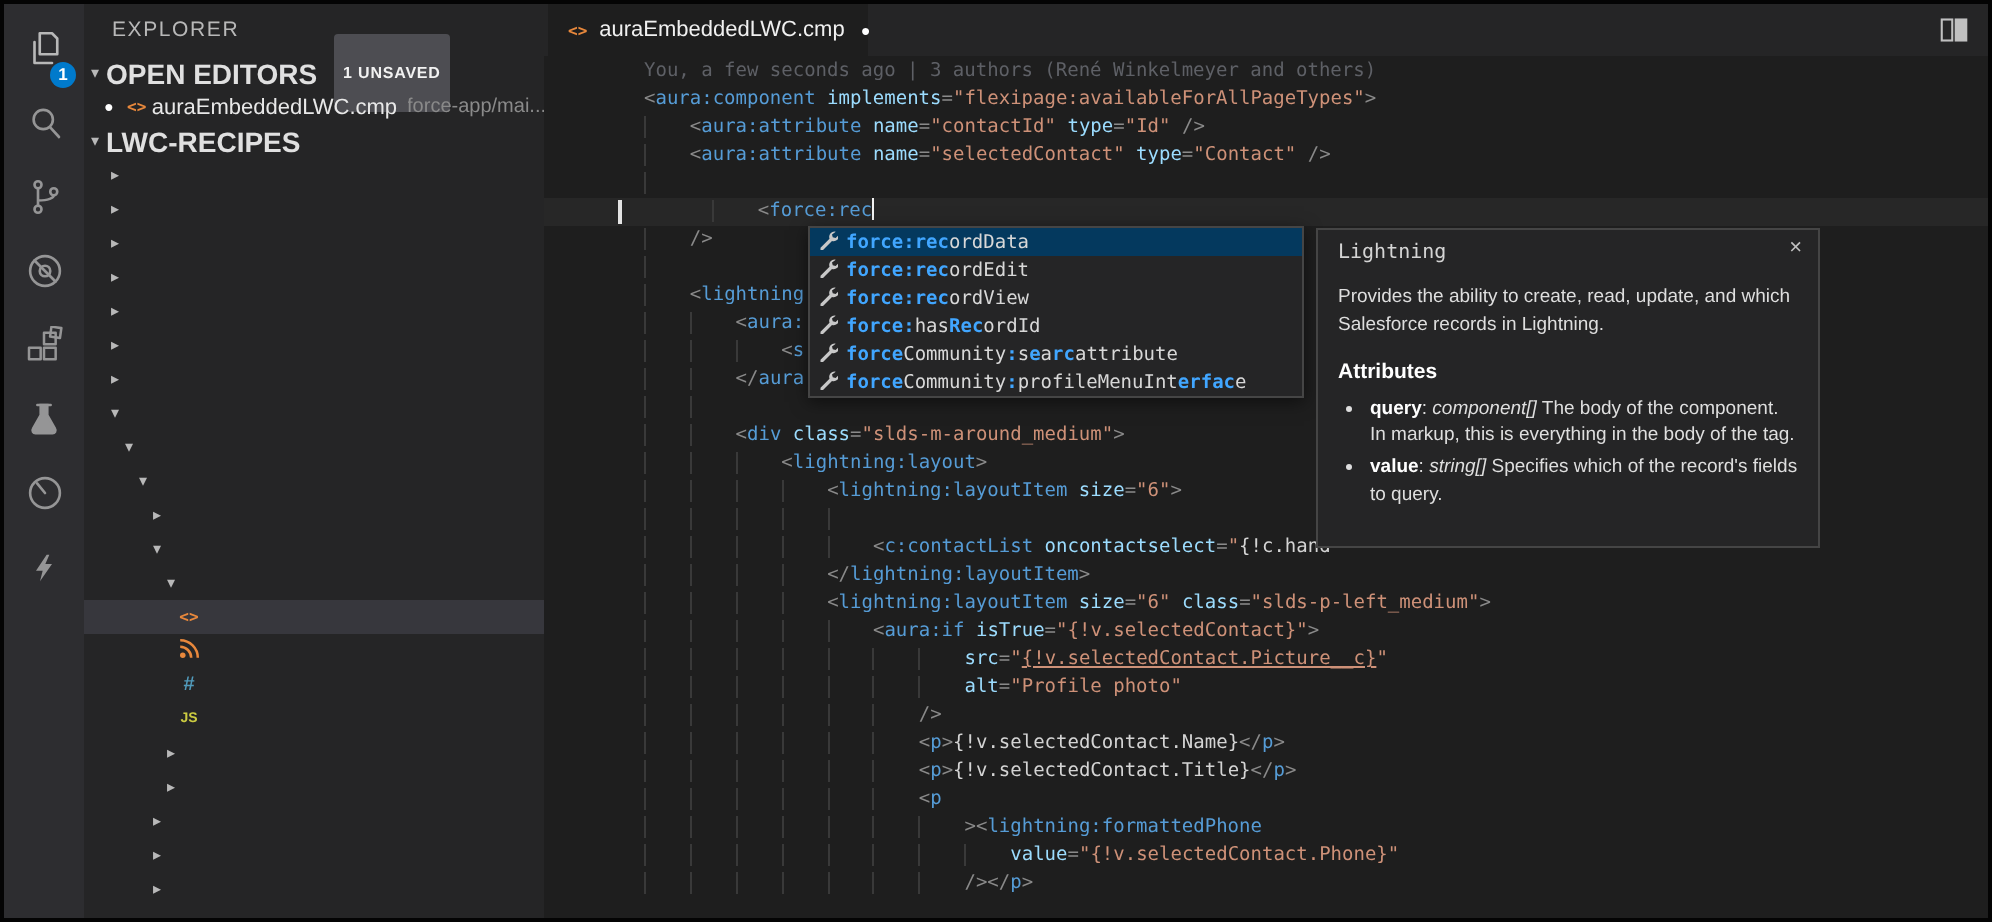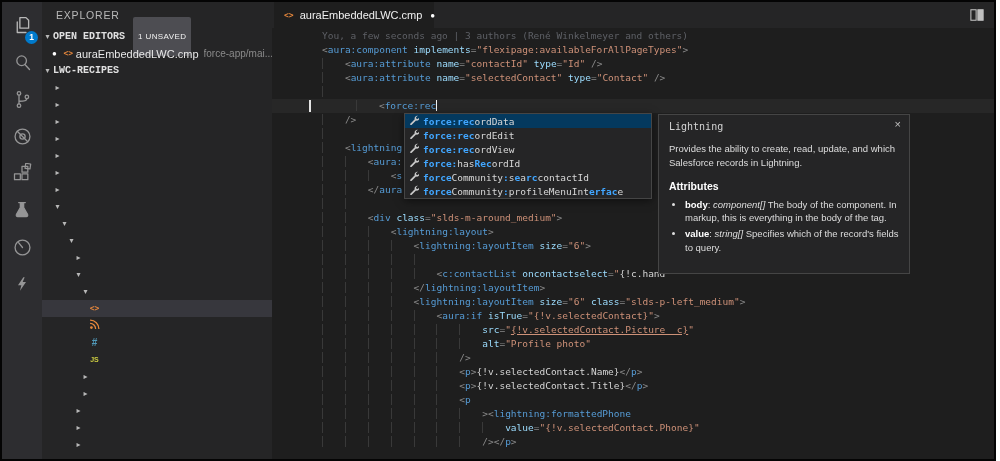--- a/index.html
+++ b/index.html
@@ -13,23 +13,23 @@
   .ab-item{position:absolute;left:0;width:40px;height:34px;display:flex;align-items:center;justify-content:center;cursor:pointer;}
   .ab-item svg{opacity:.75;}
   .ab-item.active svg{opacity:1;}
   .ab-badge{position:absolute;right:4px;bottom:0px;min-width:13px;height:13px;border-radius:50%;
     background:#007acc;color:#fff;font-size:8.5px;line-height:13px;text-align:center;font-weight:bold;}
 
   
   .sidebar{position:absolute;left:40px;top:0;width:230px;height:100%;background:#252526;color:#cccccc;}
   .sb-title{position:absolute;top:7px;left:14px;font-size:10.5px;letter-spacing:.8px;color:#b8b8b8;text-align:center;}
   .sb-row{position:absolute;left:0;width:100%;height:17px;display:flex;align-items:center;font-size:11px;cursor:pointer;}
-  .sb-section{font-weight:bold;color:#e0e0e0;font-size:10px;font-family:Liberation Mono, monospace;}
+  .sb-section{font-weight:bold;color:#e0e0e0;font-size:14px;}
   .sb-arrow{width:11px;text-align:center;font-size:8px;color:#b8b8b8;flex:0 0 11px;}
-  .unsaved-badge{margin-left:8px;background:#4d4d52;color:#f2f2f2;font-size:8px;font-weight:normal;
+  .unsaved-badge{margin-left:8px;background:#4d4d52;color:#f2f2f2;font-size:8px;font-weight:bold;
     padding:15px 5px;border-radius:2px;letter-spacing:.4px;}
   .oe-dot{color:#fff;font-size:8px;margin:0 4px 0 10px;}
   .oe-path{color:#8a8a8a;font-size:10px;margin-left:5px;white-space:nowrap;overflow:hidden;}
   .tree{position:absolute;top:77px;left:0;right:0;}
   .tree-row{position:relative;width:100%;height:17px;display:flex;align-items:center;
     font-size:11px;color:#d4d4d4;cursor:pointer;white-space:nowrap;}
   .tree-row.dim{color:#7e7e7e;}
   .tree-row.sel{background:#37373d;color:#ffffff;}
   .fi{width:15px;flex:0 0 15px;text-align:center;font-weight:bold;}
   .fi-cmp{color:#e8883c;font-size:8px;font-family:"DejaVu Sans Mono",monospace;}
@@ -323,31 +323,31 @@
               <path fill="#c8c8c8" d="M14.2 1.3a4.3 4.3 0 0 0-5 5.6L2 14.1V16h2l7.2-7.2a4.3 4.3 0 0 0 5.5-5l-2.6 2.6-2.3-.6-.6-2.3z"></path>
             </svg></span><span class="tk-m">force:rec</span><span class="tk-pl">ordEdit</span></div>
         <div class="sg-row"><span><svg width="10" height="10" viewBox="0 0 16 16">
               <path fill="#c8c8c8" d="M14.2 1.3a4.3 4.3 0 0 0-5 5.6L2 14.1V16h2l7.2-7.2a4.3 4.3 0 0 0 5.5-5l-2.6 2.6-2.3-.6-.6-2.3z"></path>
             </svg></span><span class="tk-m">force:rec</span><span class="tk-pl">ordView</span></div>
         <div class="sg-row"><span><svg width="10" height="10" viewBox="0 0 16 16">
               <path fill="#c8c8c8" d="M14.2 1.3a4.3 4.3 0 0 0-5 5.6L2 14.1V16h2l7.2-7.2a4.3 4.3 0 0 0 5.5-5l-2.6 2.6-2.3-.6-.6-2.3z"></path>
             </svg></span><span class="tk-m">force:</span><span class="tk-pl">has</span><span class="tk-m">Rec</span><span class="tk-pl">ordId</span></div>
         <div class="sg-row"><span><svg width="10" height="10" viewBox="0 0 16 16">
               <path fill="#c8c8c8" d="M14.2 1.3a4.3 4.3 0 0 0-5 5.6L2 14.1V16h2l7.2-7.2a4.3 4.3 0 0 0 5.5-5l-2.6 2.6-2.3-.6-.6-2.3z"></path>
-            </svg></span><span class="tk-m">force</span><span class="tk-pl">Community</span><span class="tk-m">:</span><span class="tk-pl">s</span><span class="tk-m">e</span><span class="tk-pl">a</span><span class="tk-m">rc</span><span class="tk-pl">contactId</span></div>
+            </svg></span><span class="tk-m">force</span><span class="tk-pl">Community</span><span class="tk-m">:</span><span class="tk-pl">s</span><span class="tk-m">e</span><span class="tk-pl">a</span><span class="tk-m">rc</span><span class="tk-pl">attribute</span></div>
         <div class="sg-row"><span><svg width="10" height="10" viewBox="0 0 16 16">
               <path fill="#c8c8c8" d="M14.2 1.3a4.3 4.3 0 0 0-5 5.6L2 14.1V16h2l7.2-7.2a4.3 4.3 0 0 0 5.5-5l-2.6 2.6-2.3-.6-.6-2.3z"></path>
             </svg></span><span class="tk-m">force</span><span class="tk-pl">Community</span><span class="tk-m">:</span><span class="tk-pl">profileMenuInt</span><span class="tk-m">erfac</span><span class="tk-pl">e</span></div>
       </div>
 
     <div class="docs">
       <div class="docs-title">Lightning</div>
       <div class="docs-close">×</div>
       <p>Provides the ability to create, read, update, and which Salesforce records in Lightning.</p>
       <h4>Attributes</h4>
       <ul id="docs-bullets">
-          <li><b>body</b><span>: </span><i>component[]</i><span> The body of the component. In markup, this is everything in the body of the tag.</span></li>
+          <li><b>query</b><span>: </span><i>component[]</i><span> The body of the component. In markup, this is everything in the body of the tag.</span></li>
           <li><b>value</b><span>: </span><i>string[]</i><span> Specifies which of the record's fields to query.</span></li>
         </ul>
     </div>
   </div>
 
 </div>
 
 </body></html>

